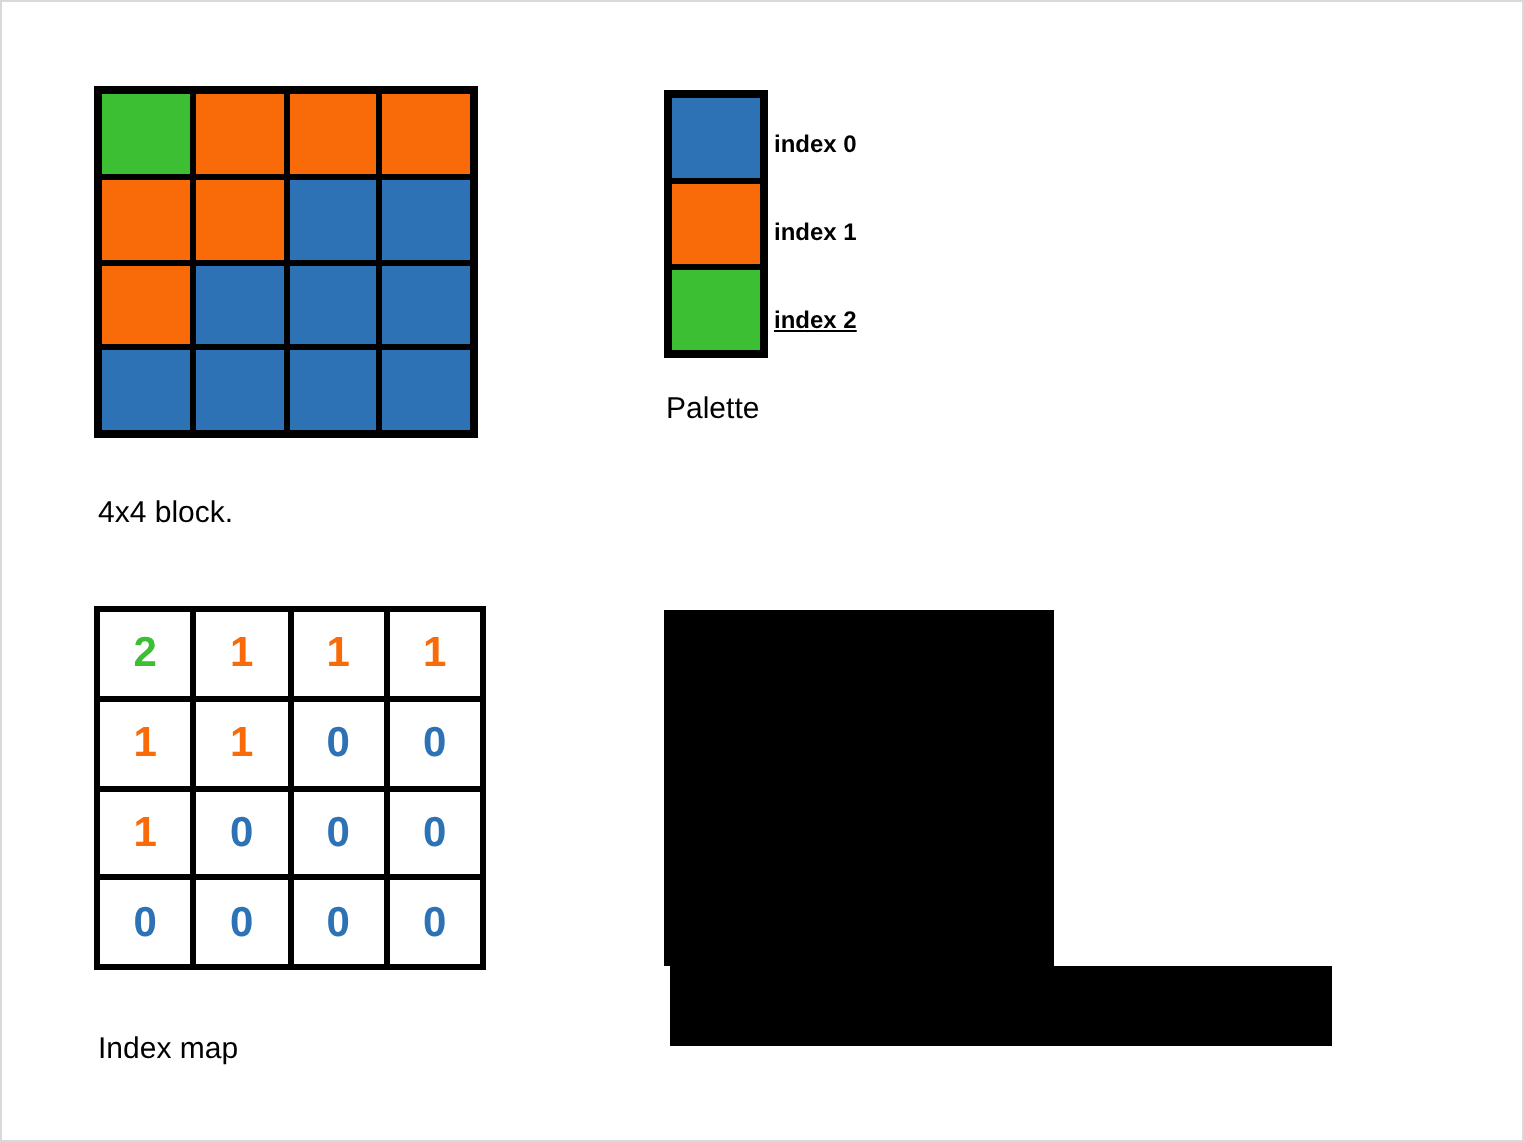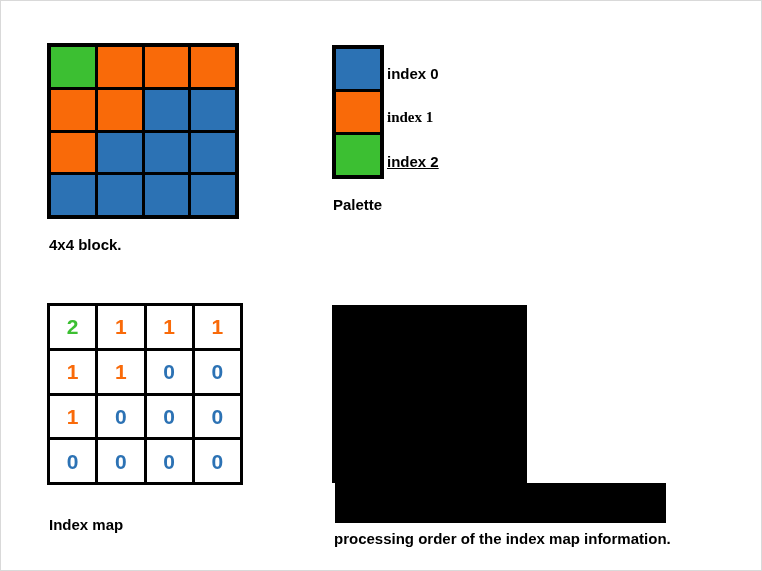--- a/index.html
+++ b/index.html
@@ -33,27 +33,27 @@
     gap: 3px;
     background: #000000;
     border: 4px solid #000000;
     box-sizing: border-box;
   }
   .block-cell { width: 100%; height: 100%; }
 
   
   .caption {
     position: absolute;
-    font-weight: bold;
+    font-weight: normal;
     font-size: 15px;
     color: #000000;
     white-space: nowrap;
     line-height: 1.1;
   }
-  #block-caption  { left: 48px;  top: 236px; }
+  #block-caption  { left: 48px;  top: 248px; }
   #palette-caption{ left: 332px; top: 196px; }
   #indexmap-caption{ left: 48px; top: 516px; }
   #order-caption  { left: 333px; top: 530px; }
 
   
   #palette-box {
     position: absolute;
     left: 331px;
     top: 44px;
     width: 52px;
@@ -63,26 +63,26 @@
     display: flex;
     flex-direction: column;
   }
   .palette-swatch { flex: 1 1 0; width: 100%; }
   .palette-swatch + .palette-swatch { border-top: 3px solid #000000; }
 
   .palette-label {
     position: absolute;
     left: 386px;
     font-weight: bold;
-    font-size: 15px;
+    font-size: 12px;
     color: #000000;
     white-space: nowrap;
   }
   #palette-label-0 { top: 64px; }
-  #palette-label-1 { top: 108px; font-family: Liberation Serif, serif; }
+  #palette-label-1 { top: 108px; }
   #palette-label-2 { top: 152px; text-decoration: underline; }
 
   
   #index-grid {
     position: absolute;
     left: 46px;
     top: 302px;
     width: 196px;
     height: 182px;
     display: grid;
@@ -171,15 +171,14 @@
       <div class="index-cell" style="color: rgb(44, 114, 180);">0</div>
       <div class="index-cell" style="color: rgb(44, 114, 180);">0</div>
       <div class="index-cell" style="color: rgb(44, 114, 180);">0</div>
       <div class="index-cell" style="color: rgb(44, 114, 180);">0</div>
       <div class="index-cell" style="color: rgb(44, 114, 180);">0</div>
     </div>
   <div class="caption" id="indexmap-caption">Index map</div>
 
   <div id="redaction-upper"></div>
   <div id="redaction-lower"></div>
-  <div class="caption" id="order-caption">processing order of the index map information.</div>
 
 </div>
 
 </body></html>

